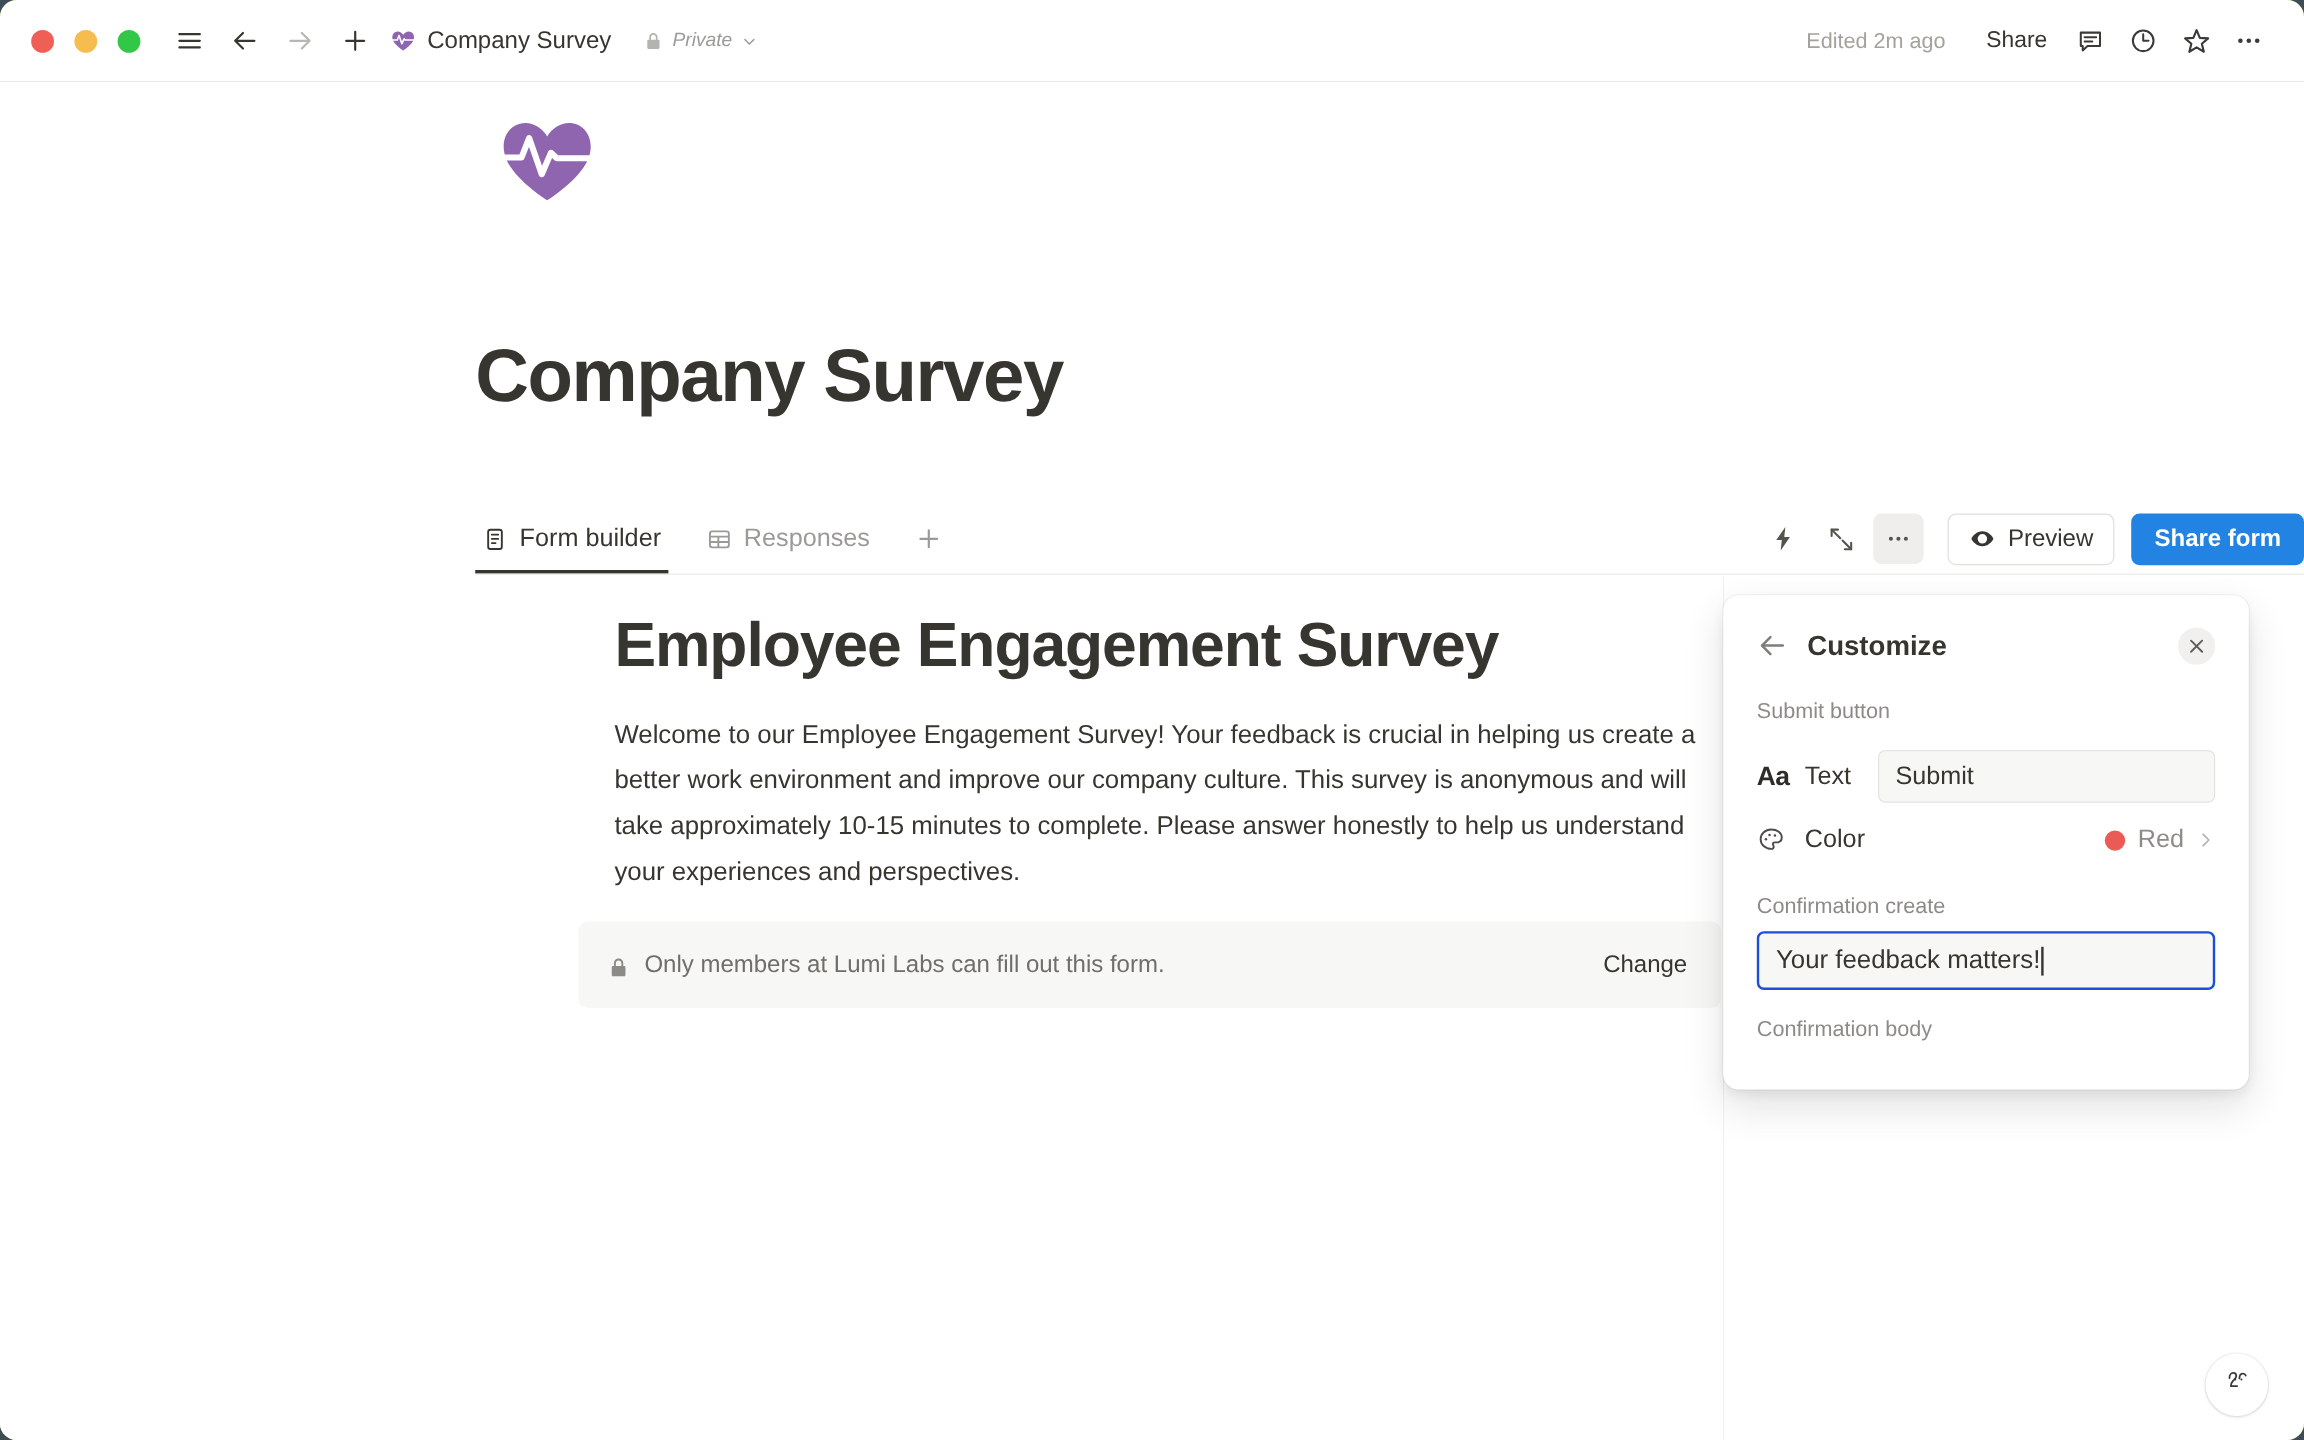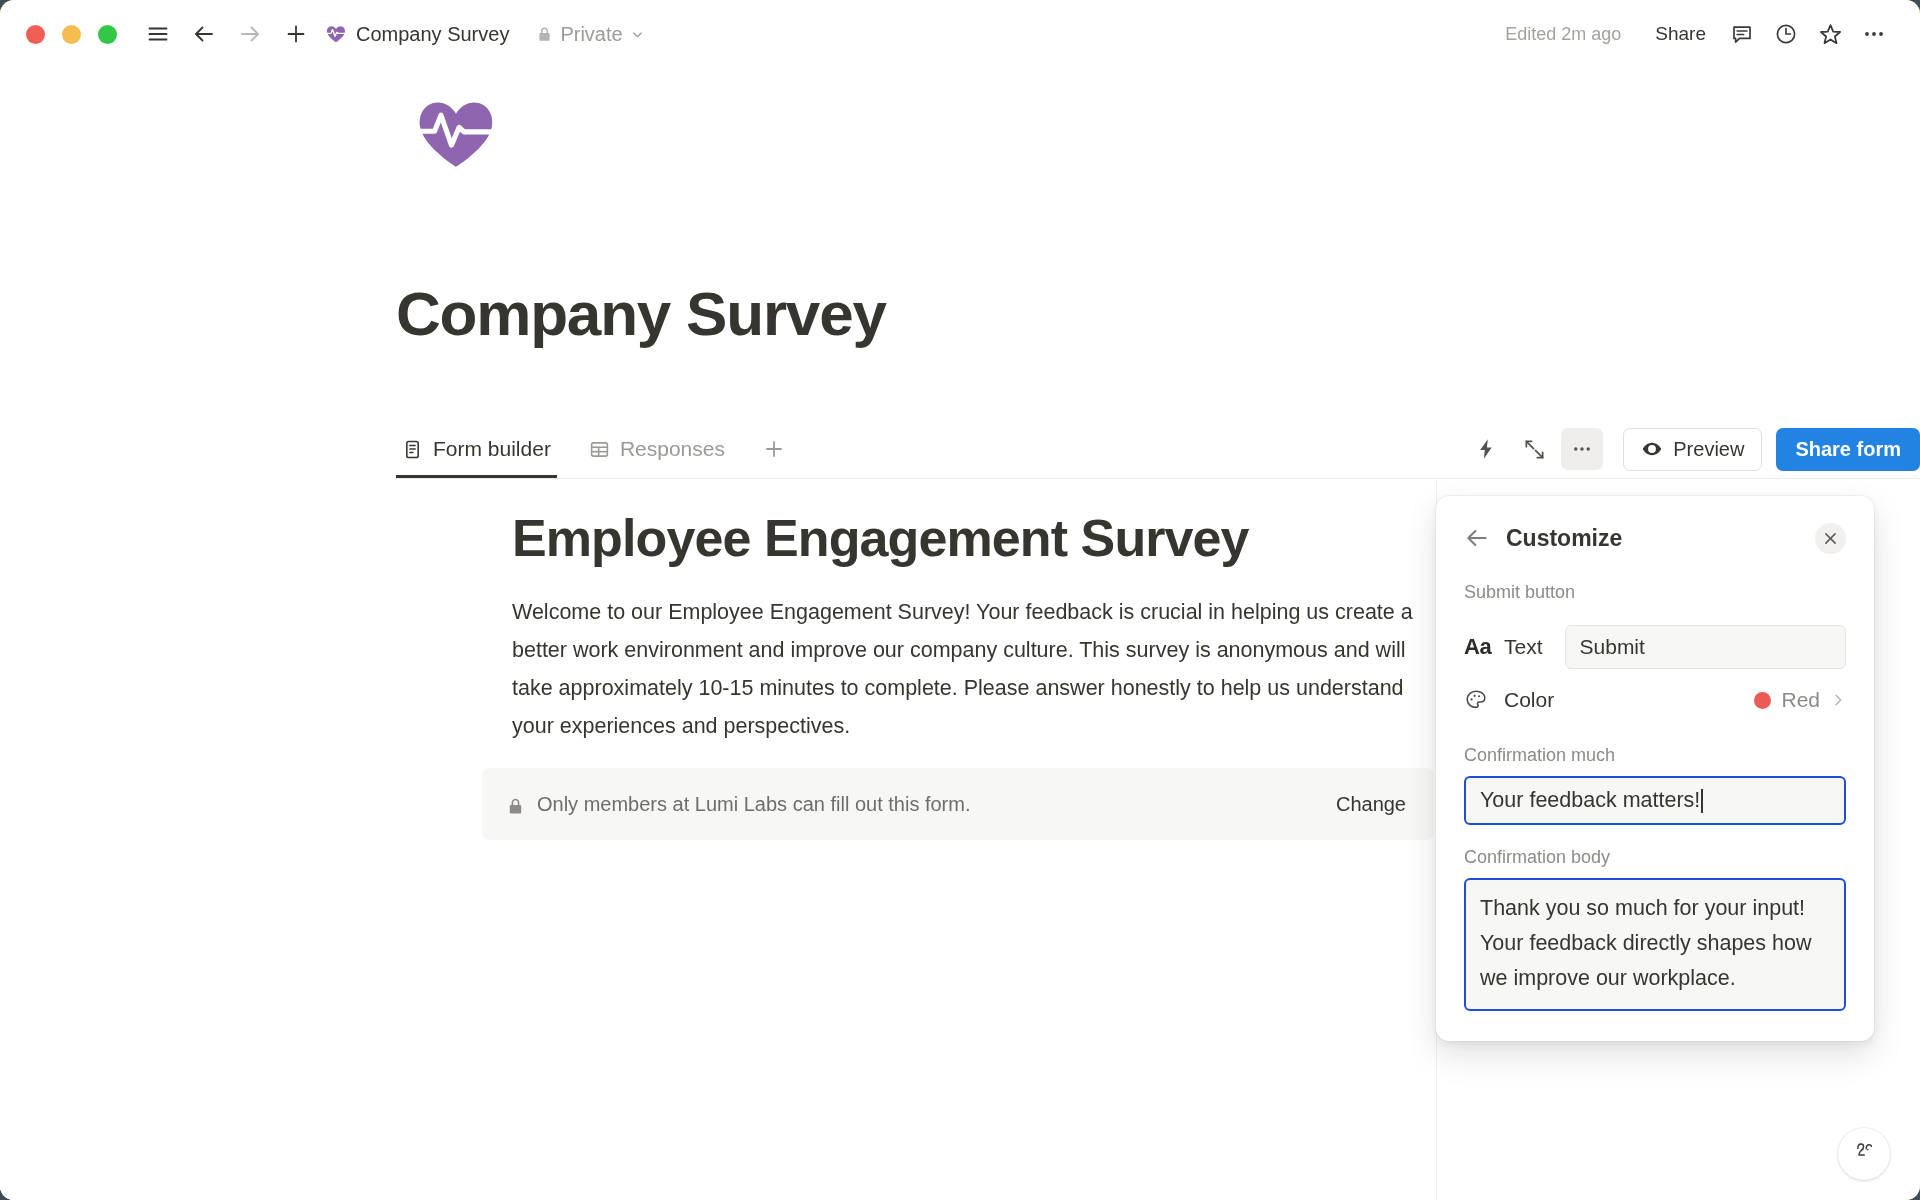--- a/index.html
+++ b/index.html
@@ -43,21 +43,21 @@
     display: flex; align-items: center; gap: 9px;
     margin-left: 10px;
   }
   .bc-emoji { font-size: 21px; line-height: 1; display:flex; }
   .bc-title {
     font-size: 20px; color: #37352f; font-weight: 400;
     white-space: nowrap;
   }
   .bc-private {
     display: flex; align-items: center; gap: 7px;
-    margin-left: 18px; color: #9b9a97; font-size: 20px;
+    margin-left: 18px; color: #9b9a97; font-size: 16px; font-style: italic;
   }
   .bc-private .lockglyph { display:flex; color:#b5b3af; }
   .chev { color: #9b9a97; display:flex; }
 
   .spacer { flex: 1; }
 
   .tb-right { display: flex; align-items: center; gap: 4px; }
   .edited { font-size: 18px; color: #a5a29d; margin-right: 18px; white-space: nowrap; }
   .share-link {
     font-size: 19px; color: #37352f; padding: 7px 12px; border-radius: 6px;
@@ -482,28 +482,27 @@
             <span class="swatch" style="background:#eb5b56"></span>
             <span class="row-val-text">Red</span>
             <span class="row-chev">
               <svg width="16" height="16" viewBox="0 0 24 24" fill="none" stroke="currentColor" stroke-width="2.2" stroke-linecap="round" stroke-linejoin="round">
                   <polyline points="9,5 16,12 9,19"></polyline>
                 </svg>
             </span>
           </span>
         </div>
 
-        <div class="field-label">Confirmation much</div>
+        <div class="field-label">Confirmation create</div>
         <div class="field-box">
             <span>Your feedback matters!</span>
             <span class="caret"></span>
           </div>
 
         <div class="field-label">Confirmation body</div>
-        <div class="field-box multiline">Thank you so much for your input! Your feedback directly shapes how we improve our workplace.</div>
 
       </div>
 
       <div class="help-fab">
         <span>
           <svg width="28" height="28" viewBox="0 0 32 32" fill="none" stroke="#3b3a37" stroke-width="1.7" stroke-linecap="round" stroke-linejoin="round">
             <path d="M9 13c0-3 1.6-5 3.6-5 1.8 0 2.9 1.4 2.9 3.1 0 2.3-2.2 3.6-3.6 5.3-1.1 1.3-1.6 2.7-1.6 4.2h6"></path>
             <path d="M18.5 13.4c0-2.9 1.6-4.6 3.4-4.6 1.4 0 2.3.9 2.6 1.8"></path>
             <circle cx="14.6" cy="14.4" r="0.95" fill="#3b3a37" stroke="none"></circle>
             <circle cx="20.4" cy="14.4" r="0.95" fill="#3b3a37" stroke="none"></circle>

